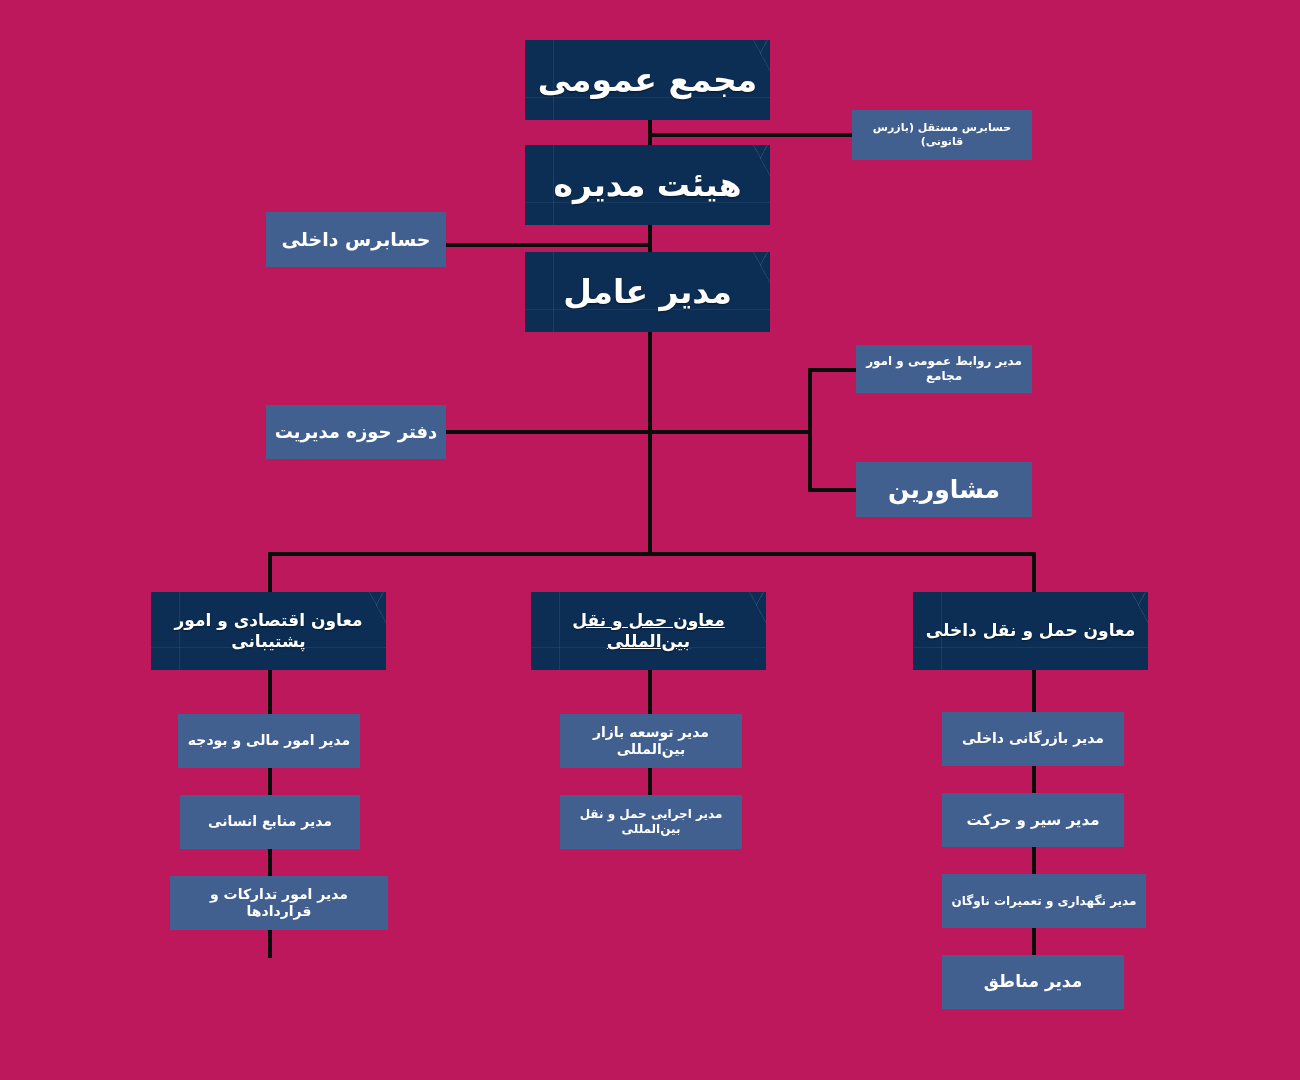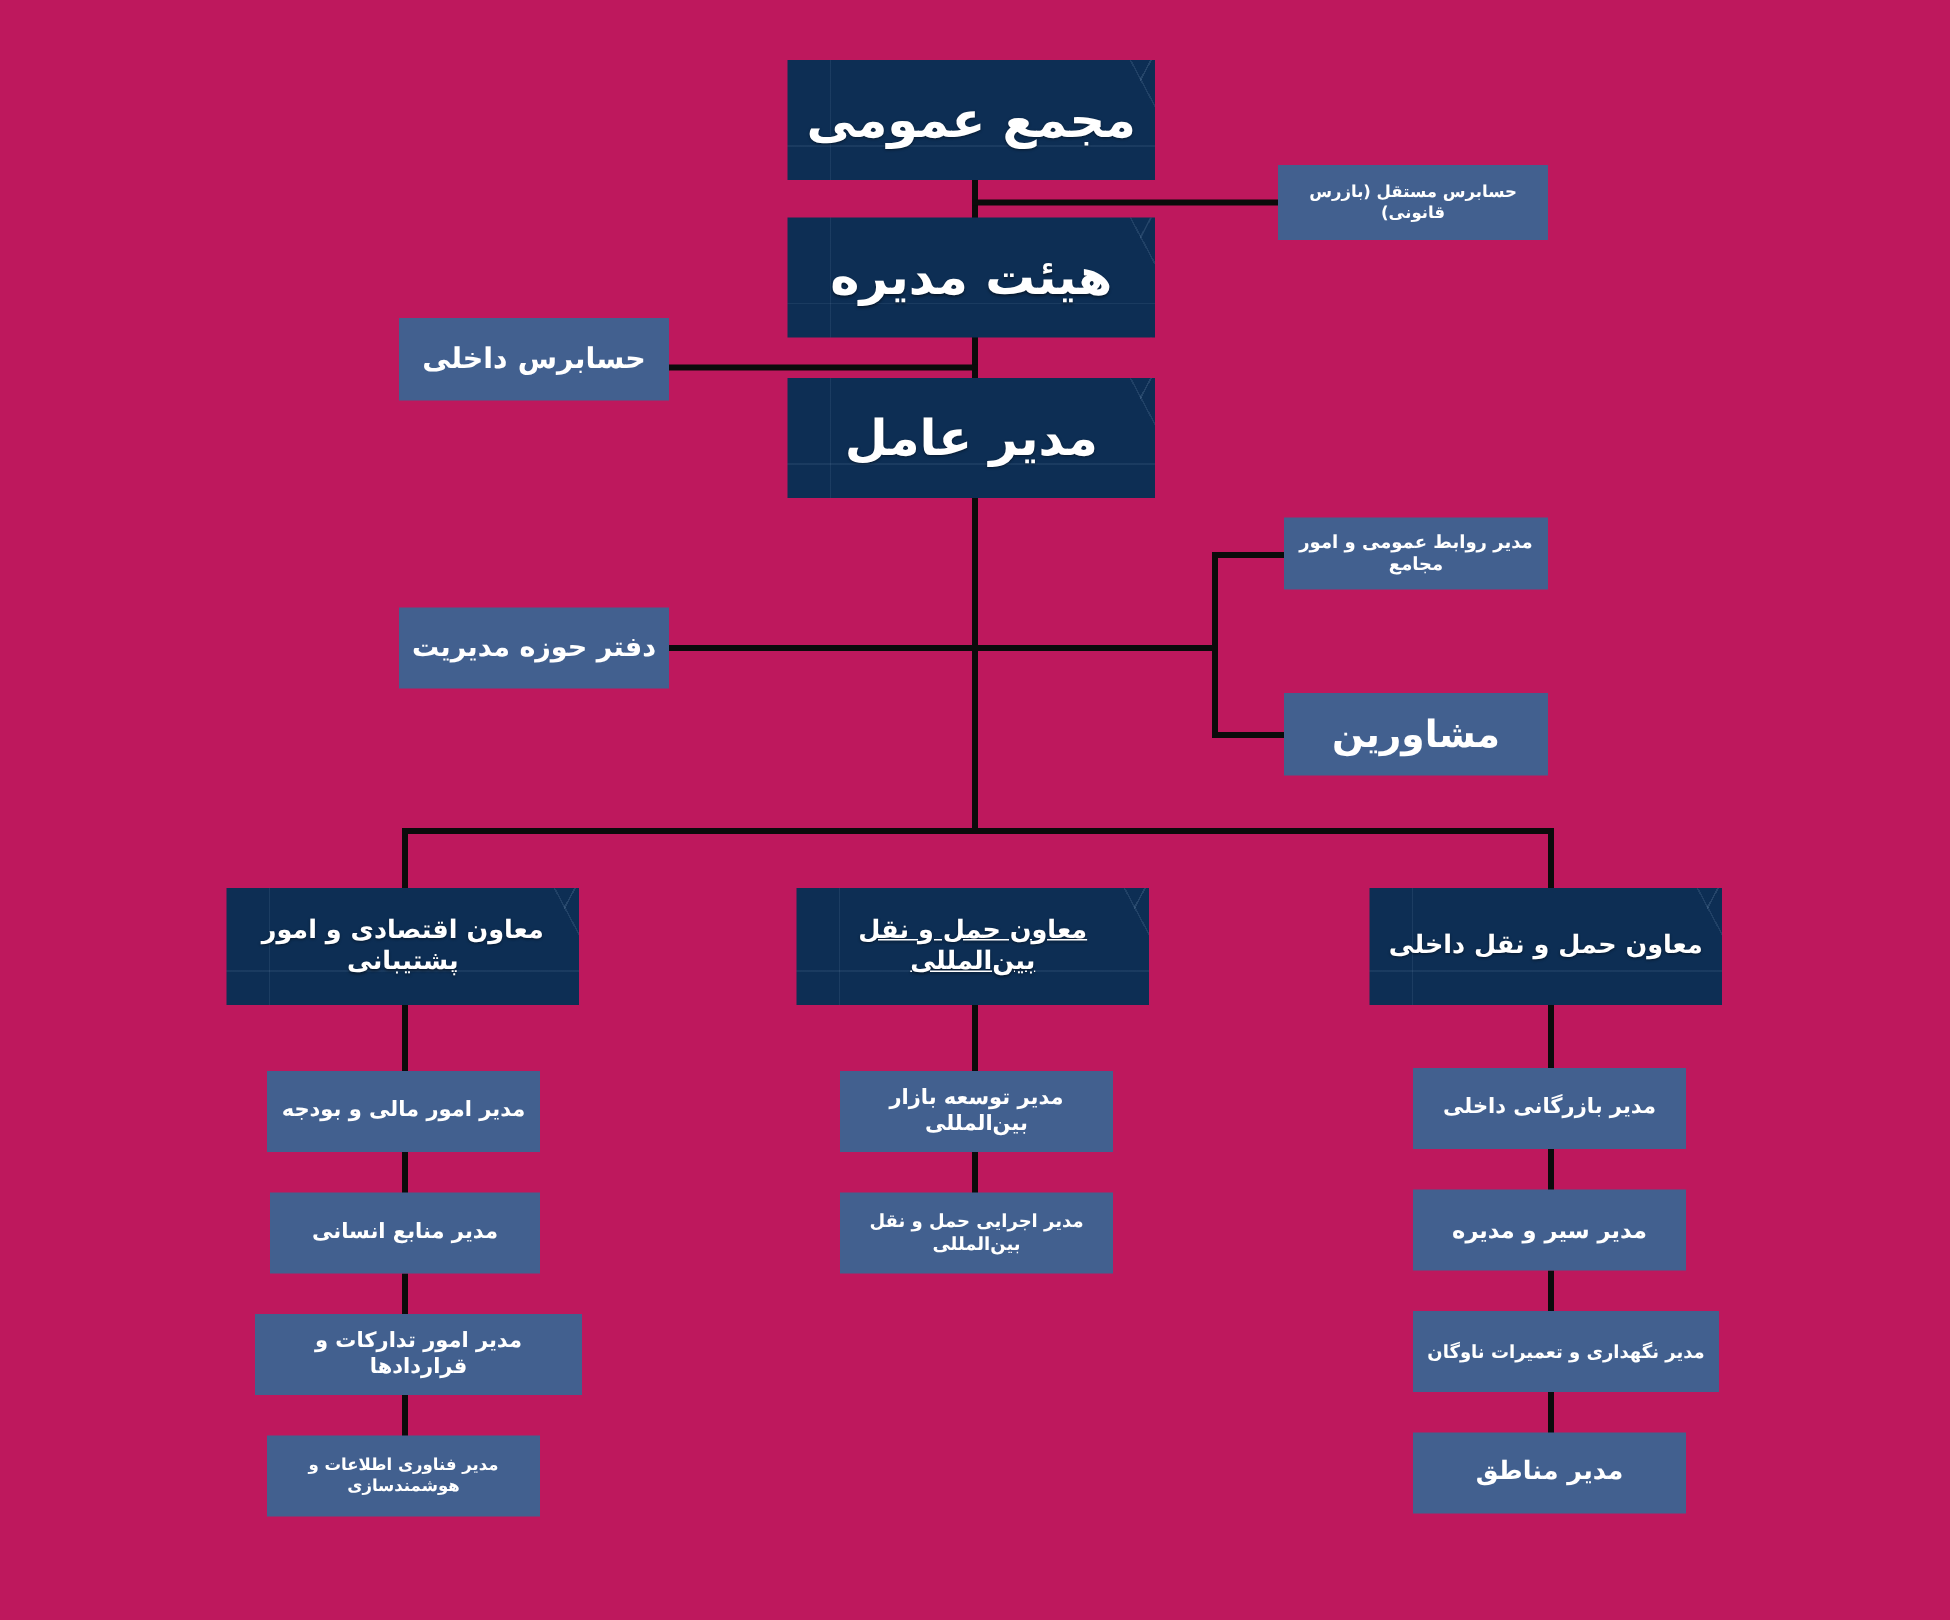--- a/index.html
+++ b/index.html
@@ -96,23 +96,22 @@
 
   <div class="box light" style="left:856px;top:345px;width:176px;height:48px;font-size:12px;">مدیر روابط عمومی و امور مجامع</div>
 
   <div class="box light" style="left:266px;top:405px;width:180px;height:54px;font-size:18px;">دفتر حوزه مدیریت</div>
 
   <div class="box light" style="left:856px;top:462px;width:176px;height:55px;font-size:25px;">مشاورین</div>
 
   <div class="box light" style="left:178px;top:714px;width:182px;height:54px;font-size:14px;">مدیر امور مالی و بودجه</div>
   <div class="box light" style="left:180px;top:795px;width:180px;height:54px;font-size:14px;">مدیر منابع انسانی</div>
   <div class="box light" style="left:170px;top:876px;width:218px;height:54px;font-size:14px;">مدیر امور تدارکات و قراردادها</div>
-  <div class="box light" style="left:178px;top:957px;width:182px;height:54px;font-size:11px;">مدیر فناوری اطلاعات و هوشمندسازی</div>
 
   <div class="box light" style="left:560px;top:714px;width:182px;height:54px;font-size:14px;">مدیر توسعه بازار بین‌المللی</div>
   <div class="box light" style="left:560px;top:795px;width:182px;height:54px;font-size:12px;">مدیر اجرایی حمل و نقل بین‌المللی</div>
 
   <div class="box light" style="left:942px;top:712px;width:182px;height:54px;font-size:14px;">مدیر بازرگانی داخلی</div>
-  <div class="box light" style="left:942px;top:793px;width:182px;height:54px;font-size:15px;">مدیر سیر و مدیره</div>
+  <div class="box light" style="left:942px;top:793px;width:182px;height:54px;font-size:15px;">مدیر سیر و حرکت</div>
   <div class="box light" style="left:942px;top:874px;width:204px;height:54px;font-size:12px;">مدیر نگهداری و تعمیرات ناوگان</div>
   <div class="box light" style="left:942px;top:955px;width:182px;height:54px;font-size:17px;">مدیر مناطق</div>
 
 </div>
 
 </body></html>

